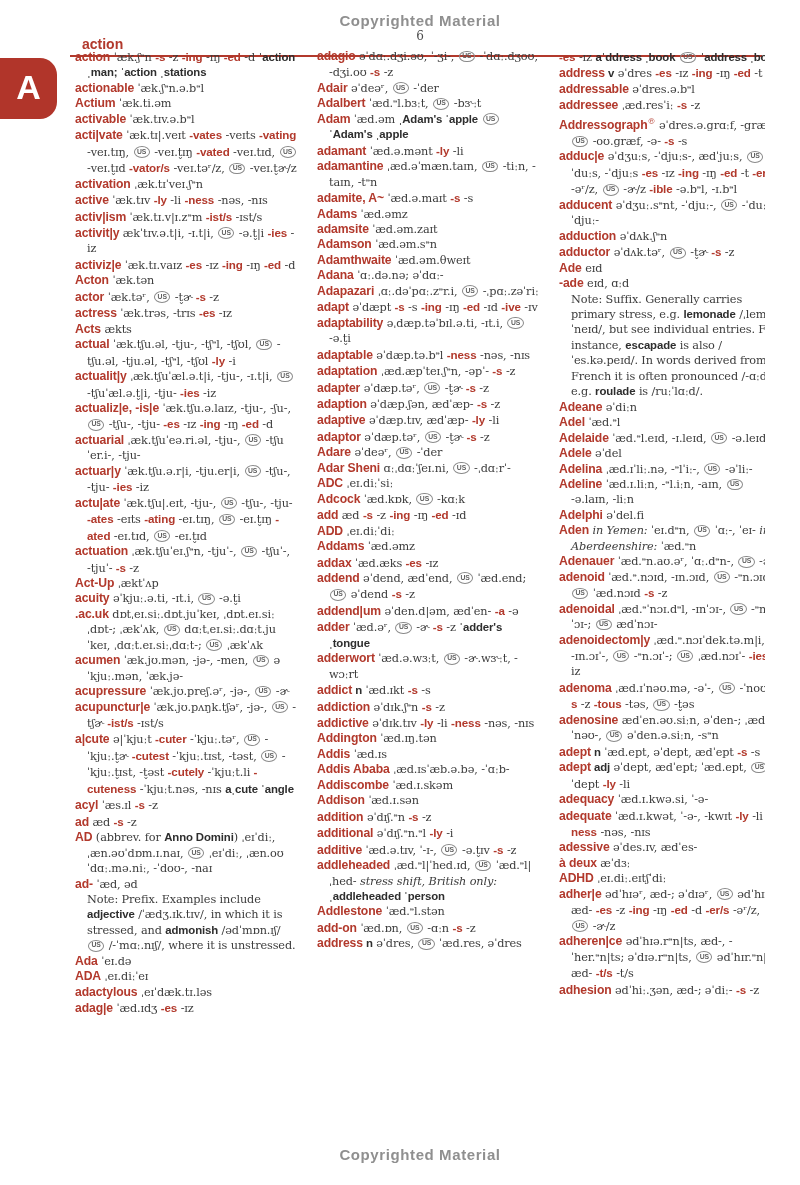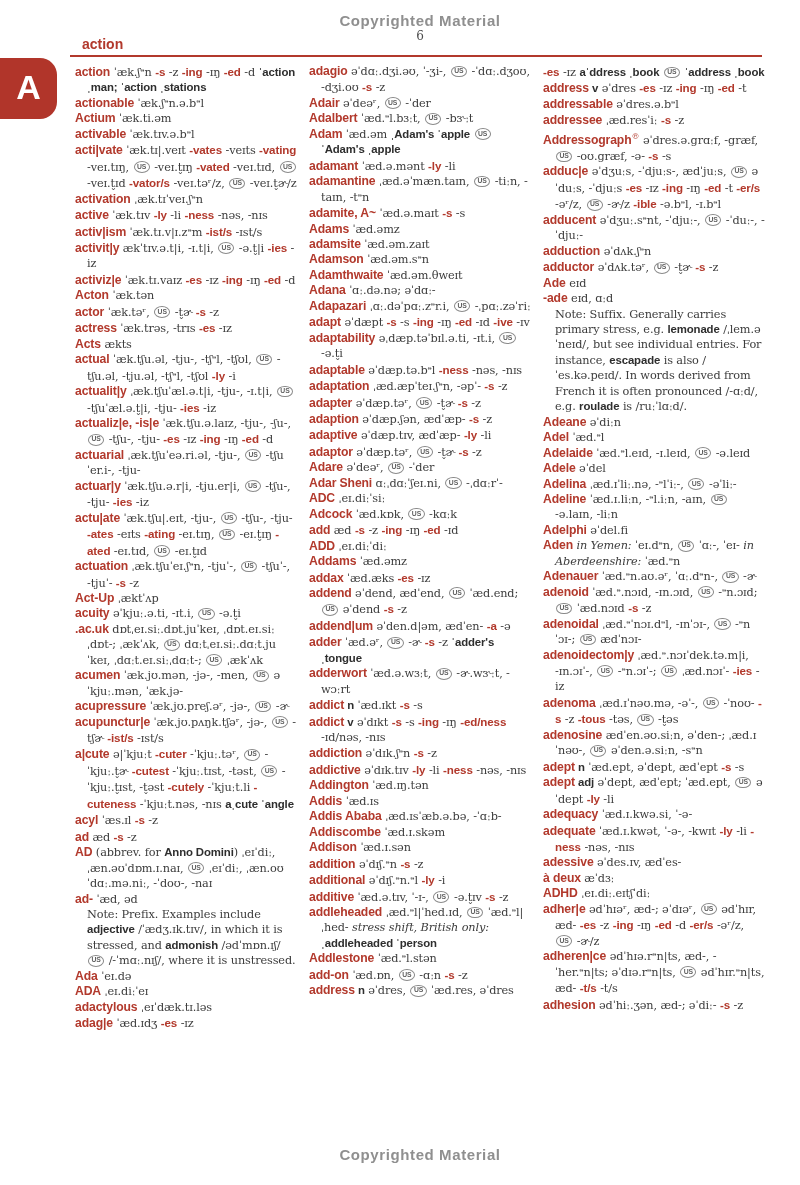--- a/index.html
+++ b/index.html
@@ -11,22 +11,22 @@
   .page-num{position:absolute;top:29px;left:0;width:100%;text-align:center;
         font-family:"DejaVu Serif",serif;font-size:12px;color:#4c4c4c;}
   .guide-word{position:absolute;top:36px;left:82px;
         font-family:"Liberation Sans","DejaVu Sans",sans-serif;font-weight:700;
         font-size:14px;color:#b2392c;}
   .header-rule{position:absolute;top:55px;left:70px;width:692px;height:2px;background:#b2392c;}
   .thumb-tab{position:absolute;top:58px;left:0;width:57px;height:61px;background:#b1352a;
         border-radius:0 17px 17px 0;display:flex;align-items:center;justify-content:center;}
   .thumb-tab span{font-family:"Liberation Sans","DejaVu Sans",sans-serif;font-weight:700;
         font-size:34px;color:#ffffff;transform:translateY(-1px);}
-  .columns{position:absolute;top:64px;left:75px;width:690px;height:1082px;
-        display:flex;gap:12px;overflow:hidden;}
+  .columns{position:absolute;top:49px;left:75px;width:690px;height:1082px;
+        display:flex;gap:20px;overflow:hidden;}
   .col{width:222px;flex:0 0 222px;font-size:11.3px;line-height:15.45px;letter-spacing:-.12px;}
   .entry{padding-left:12px;text-indent:-12px;}
   .entry.note{text-indent:0;}
   .hw{font-family:"Liberation Sans","DejaVu Sans",sans-serif;font-weight:700;
         font-size:12.2px;color:#b2392c;}
   .rd{font-family:"Liberation Sans","DejaVu Sans",sans-serif;font-weight:700;
         font-size:11.6px;color:#b2392c;}
   .bd{font-family:"Liberation Sans","DejaVu Sans",sans-serif;font-weight:700;
         font-size:11.4px;color:#2e2e2e;}
   .tx{color:#3c3c3c;}
@@ -119,21 +119,20 @@
         <div class="entry"><span class="hw">Adcock</span><span class="tx"> ˈæd.kɒk, </span><span class="us">US</span><span class="tx"> -kɑːk</span></div>
         <div class="entry"><span class="hw">add</span><span class="tx"> æd </span><span class="rd">-s</span><span class="tx"> -z </span><span class="rd">-ing</span><span class="tx"> -ɪŋ </span><span class="rd">-ed</span><span class="tx"> -ɪd</span></div>
         <div class="entry"><span class="hw">ADD</span><span class="tx"> ˌeɪ.diːˈdiː</span></div>
         <div class="entry"><span class="hw">Addams</span><span class="tx"> ˈæd.əmz</span></div>
         <div class="entry"><span class="hw">addax</span><span class="tx"> ˈæd.æks </span><span class="rd">-es</span><span class="tx"> -ɪz</span></div>
         <div class="entry"><span class="hw">addend</span><span class="tx"> əˈdend, ædˈend, </span><span class="us">US</span><span class="tx"> ˈæd.end; </span><span class="us">US</span><span class="tx"> əˈdend </span><span class="rd">-s</span><span class="tx"> -z</span></div>
         <div class="entry"><span class="hw">addend|um</span><span class="tx"> əˈden.d|əm, ædˈen- </span><span class="rd">-a</span><span class="tx"> -ə</span></div>
         <div class="entry"><span class="hw">adder</span><span class="tx"> ˈæd.əʳ, </span><span class="us">US</span><span class="tx"> -ɚ </span><span class="rd">-s</span><span class="tx"> -z </span><span class="bd">ˈadder's ˌtongue</span></div>
         <div class="entry"><span class="hw">adderwort</span><span class="tx"> ˈæd.ə.wɜːt, </span><span class="us">US</span><span class="tx"> -ɚ.wɝːt, -wɔːrt</span></div>
         <div class="entry"><span class="hw">addict</span><span class="bd"> n</span><span class="tx"> ˈæd.ɪkt </span><span class="rd">-s</span><span class="tx"> -s</span></div>
-        <div class="entry"><span class="hw">addict</span><span class="bd"> v</span><span class="tx"> əˈdɪkt </span><span class="rd">-s</span><span class="tx"> -s </span><span class="rd">-ing</span><span class="tx"> -ɪŋ </span><span class="rd">-ed/ness</span><span class="tx"> -ɪd/nəs, -nɪs</span></div>
         <div class="entry"><span class="hw">addiction</span><span class="tx"> əˈdɪk.ʃᵊn </span><span class="rd">-s</span><span class="tx"> -z</span></div>
         <div class="entry"><span class="hw">addictive</span><span class="tx"> əˈdɪk.tɪv </span><span class="rd">-ly</span><span class="tx"> -li </span><span class="rd">-ness</span><span class="tx"> -nəs, -nɪs</span></div>
         <div class="entry"><span class="hw">Addington</span><span class="tx"> ˈæd.ɪŋ.tən</span></div>
         <div class="entry"><span class="hw">Addis</span><span class="tx"> ˈæd.ɪs</span></div>
         <div class="entry"><span class="hw">Addis Ababa</span><span class="tx"> ˌæd.ɪsˈæb.ə.bə, -ˈɑːb-</span></div>
         <div class="entry"><span class="hw">Addiscombe</span><span class="tx"> ˈæd.ɪ.skəm</span></div>
         <div class="entry"><span class="hw">Addison</span><span class="tx"> ˈæd.ɪ.sən</span></div>
         <div class="entry"><span class="hw">addition</span><span class="tx"> əˈdɪʃ.ᵊn </span><span class="rd">-s</span><span class="tx"> -z</span></div>
         <div class="entry"><span class="hw">additional</span><span class="tx"> əˈdɪʃ.ᵊn.ᵊl </span><span class="rd">-ly</span><span class="tx"> -i</span></div>
         <div class="entry"><span class="hw">additive</span><span class="tx"> ˈæd.ə.tɪv, ˈ-ɪ-, </span><span class="us">US</span><span class="tx"> -ə.t̬ɪv </span><span class="rd">-s</span><span class="tx"> -z</span></div>

